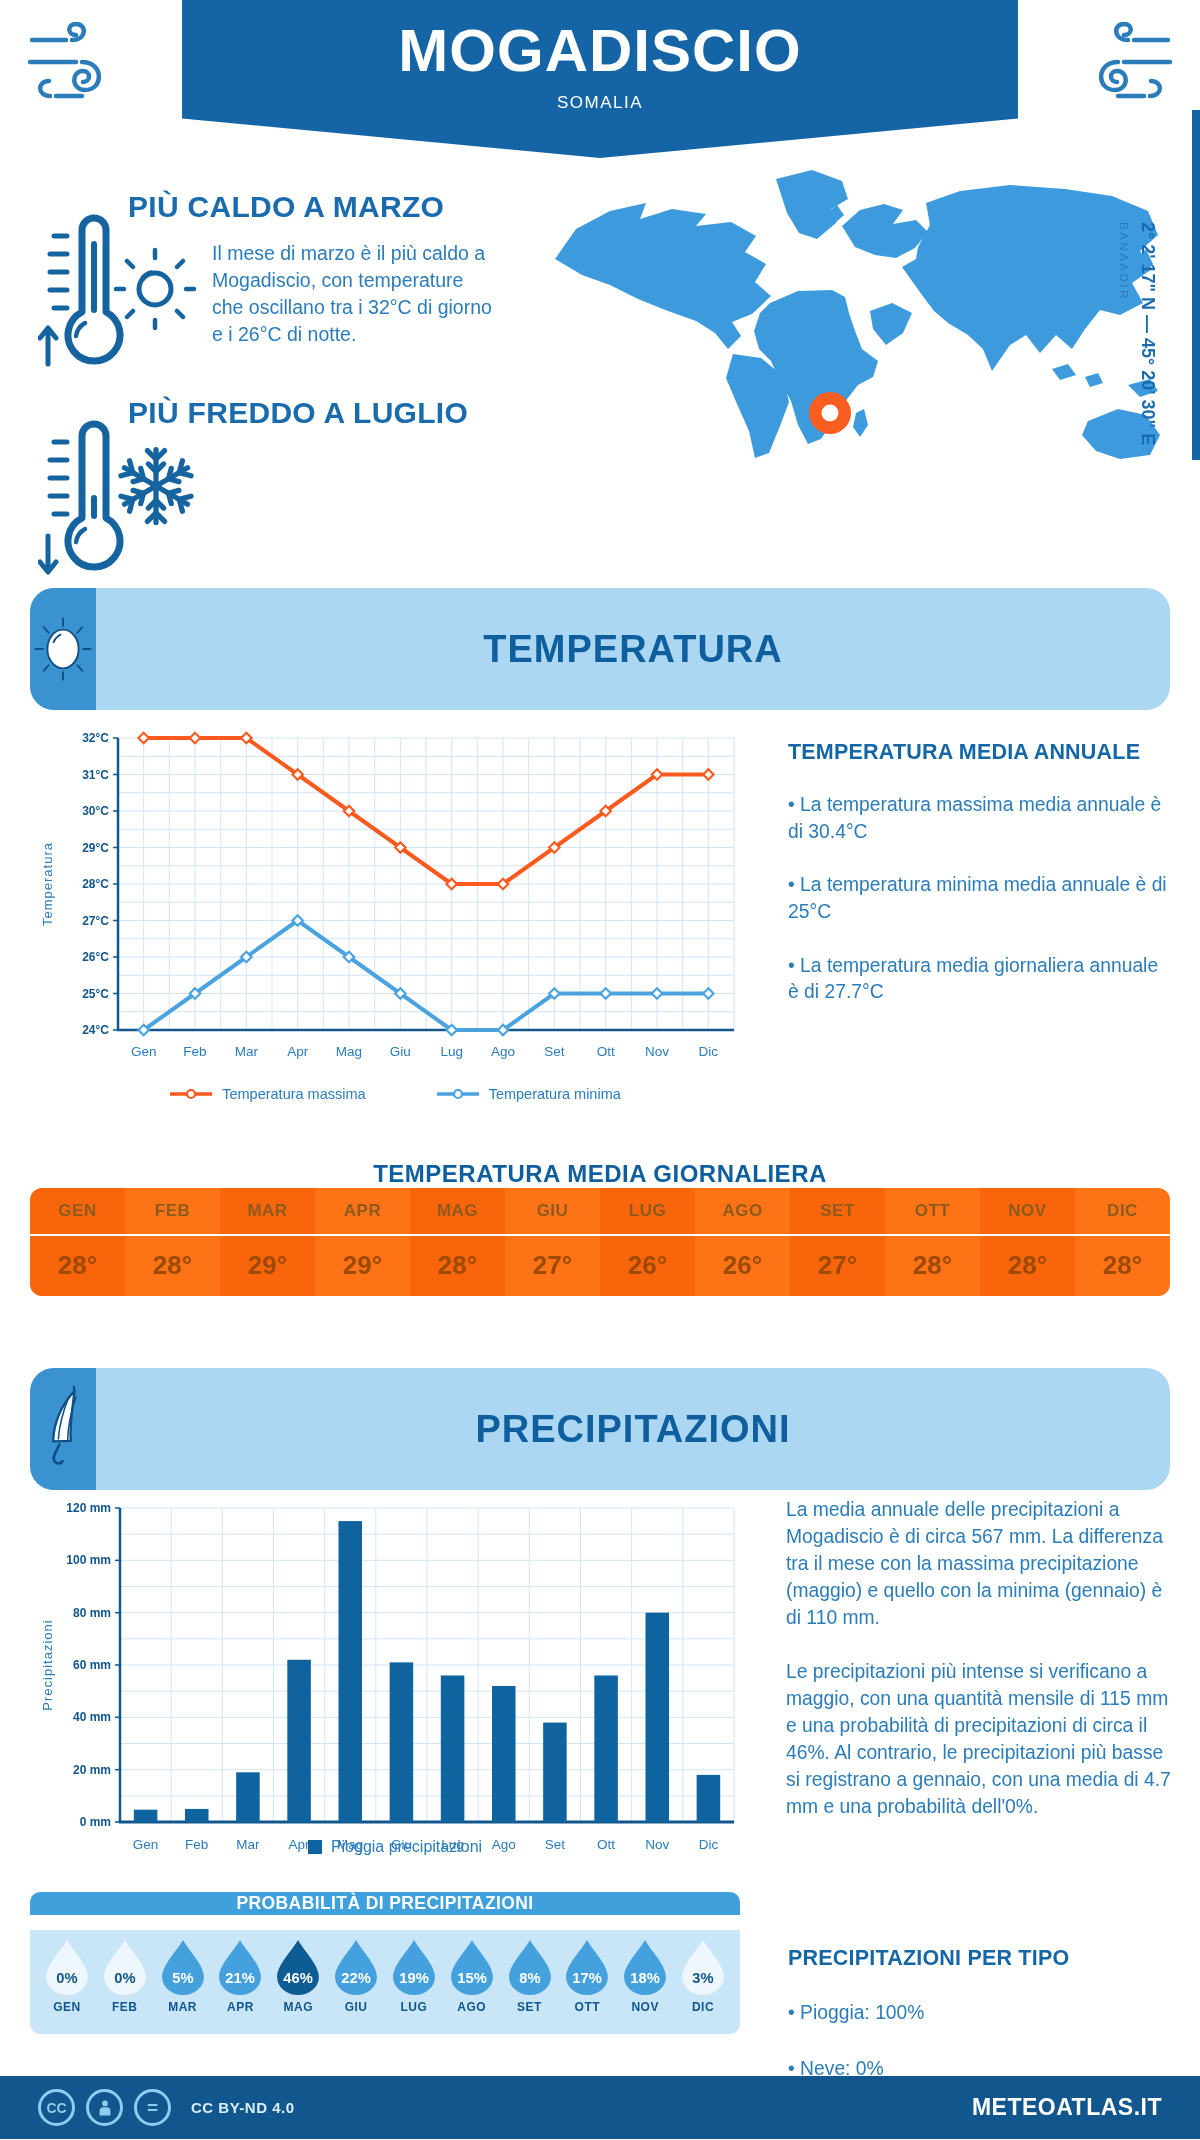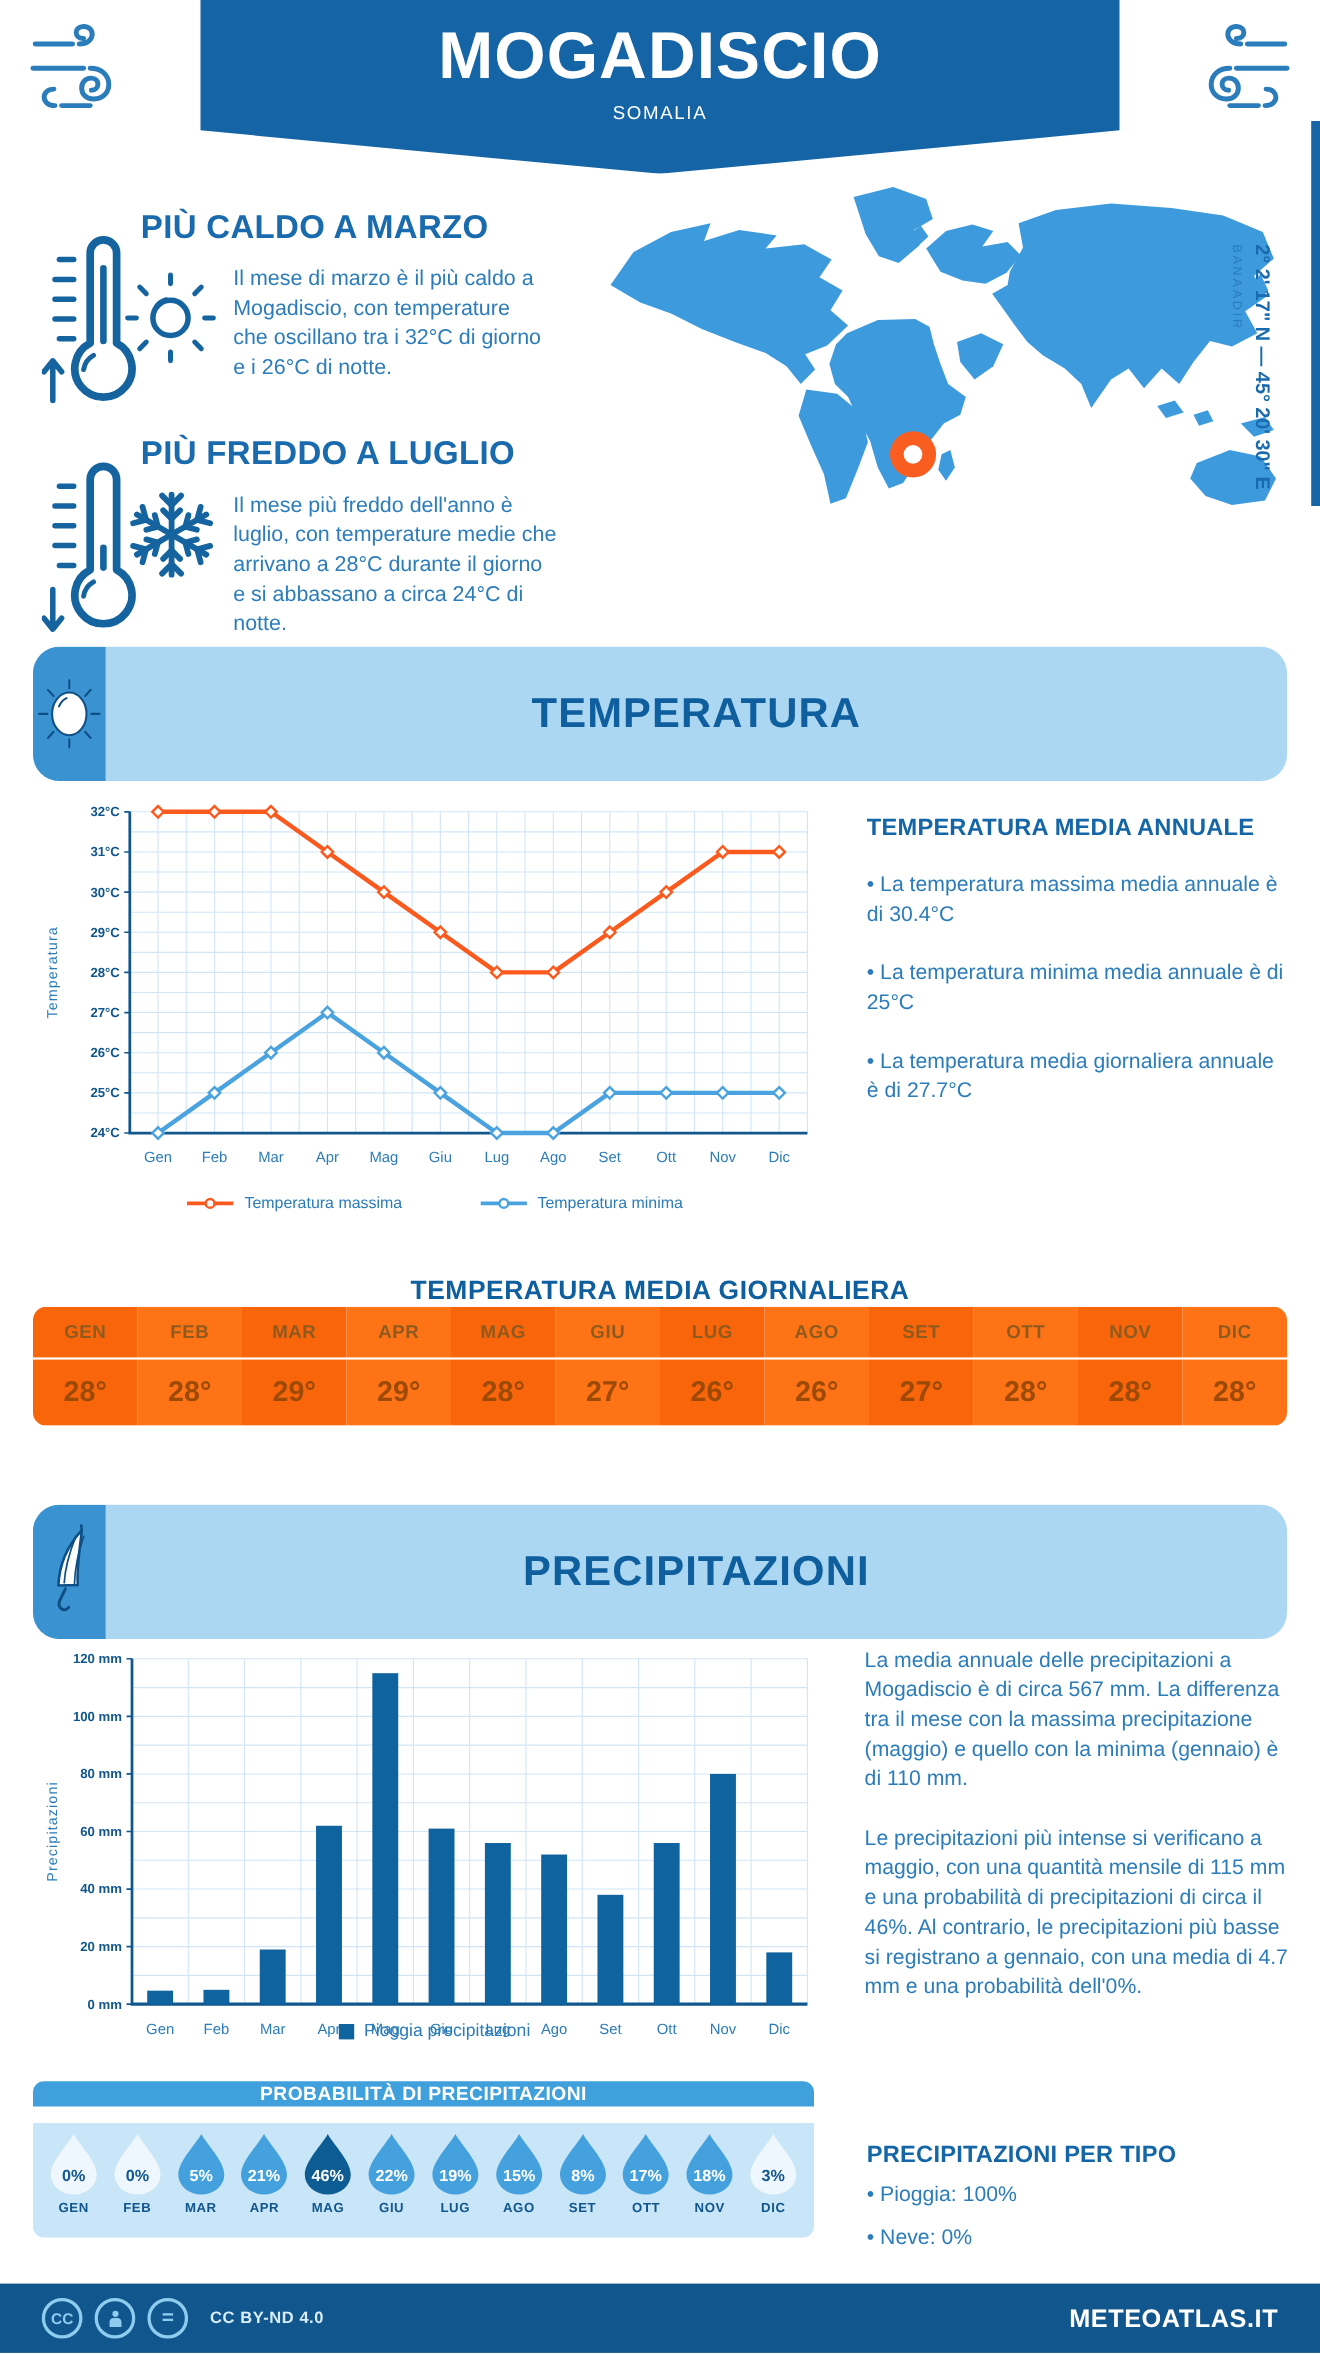--- a/index.html
+++ b/index.html
@@ -69,21 +69,21 @@
   .tt-sep{position:absolute;left:0;right:0;top:46px;height:2px;background:#fff}
 
   
   #prob-header{position:absolute;left:30px;top:1892px;width:710px;height:23px;background:#3fa0dc;border-radius:10px 10px 0 0;
                display:flex;align-items:center;justify-content:center;color:#fff;font-weight:700;font-size:17.5px;letter-spacing:.4px}
   #prob-body{position:absolute;left:30px;top:1930px;width:710px;height:104px;background:#c9e5f8;border-radius:0 0 10px 10px;
              display:flex;justify-content:space-around;align-items:flex-start;padding:9px 8px 0}
   .drop-item{display:flex;flex-direction:column;align-items:center;width:55px}
   .drop-month{font-size:12px;font-weight:700;color:#11568c;margin-top:4px;letter-spacing:.5px}
   #per-tipo{position:absolute;left:788px;top:1946px;width:390px}
-  #per-tipo .bullet{margin-top:12px}
+  #per-tipo .bullet{margin-top:29px}
 
   
   #footer{position:absolute;left:0;top:2076px;width:1200px;height:63px;background:#11568c;display:flex;align-items:center;padding:0 38px;gap:11px}
   .cc-circle{width:37px;height:37px;border:3px solid #8ecdf0;border-radius:50%;display:flex;align-items:center;justify-content:center;color:#8ecdf0;font-weight:700;flex:none}
   #license{color:#d9eefb;font-weight:700;font-size:15px;margin-left:9px;letter-spacing:.5px}
   #brand{margin-left:auto;color:#fff;font-weight:700;font-size:23px;letter-spacing:.5px}
 </style>
 </head>
 <body>
 
@@ -154,21 +154,20 @@
           <path d="M48 33 l8 -8"></path>
       </g>
     </defs>
     <use href="#sf-spoke"></use>
     <use href="#sf-spoke" transform="rotate(60 48 48)"></use>
     <use href="#sf-spoke" transform="rotate(120 48 48)"></use>
     <use href="#sf-spoke" transform="rotate(180 48 48)"></use>
     <use href="#sf-spoke" transform="rotate(240 48 48)"></use>
     <use href="#sf-spoke" transform="rotate(300 48 48)"></use>
   </svg>
-  <div id="cold-text" class="hl-text">Il mese più freddo dell'anno è luglio, con temperature medie che arrivano a 28°C durante il giorno e si abbassano a circa 24°C di notte.</div>
 
   <svg id="map" width="625" height="296" viewBox="0 0 625 296">
     <g fill="#3d9bdd">
       <path d="M236 16 L272 7 L302 18 L308 36 L291 46 L296 60 L277 76 L259 70 L247 50 Z"></path>
       <path d="M15 96 L36 66 L70 48 L106 40 L100 56 L132 46 L166 51 L156 63 L191 59 L216 73 L205 89 L226 101 L215 119 L231 133 L212 151 L192 159 L201 173 L188 186 L175 170 L156 158 L128 148 L98 136 L70 122 L42 112 Z"></path>
       <path d="M193 191 L221 195 L243 213 L249 239 L240 263 L229 290 L215 295 L209 268 L197 241 L186 215 Z"></path>
       <path d="M288 49 L297 42 L304 52 L294 61 Z"></path>
       <path d="M302 63 L320 47 L344 41 L363 47 L353 61 L376 57 L388 69 L375 85 L356 95 L335 92 L315 84 Z"></path>
       <path d="M230 140 L258 128 L292 127 L305 134 L309 150 L315 168 L322 186 L338 198 L333 214 L318 222 L304 240 L293 258 L281 276 L268 281 L258 262 L251 238 L240 218 L231 198 L219 186 L214 168 L220 150 Z"></path>
       <path d="M330 148 L352 140 L372 150 L363 170 L346 182 L333 166 Z"></path>

